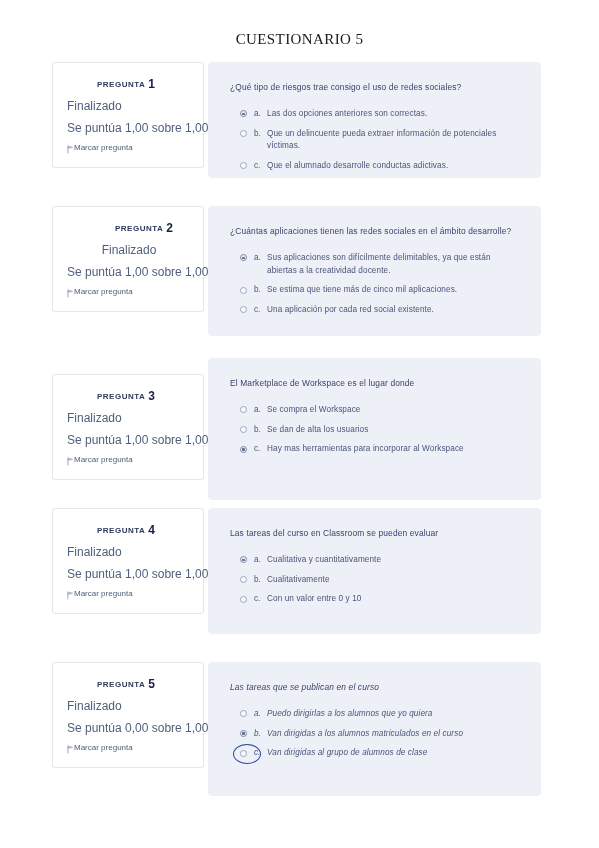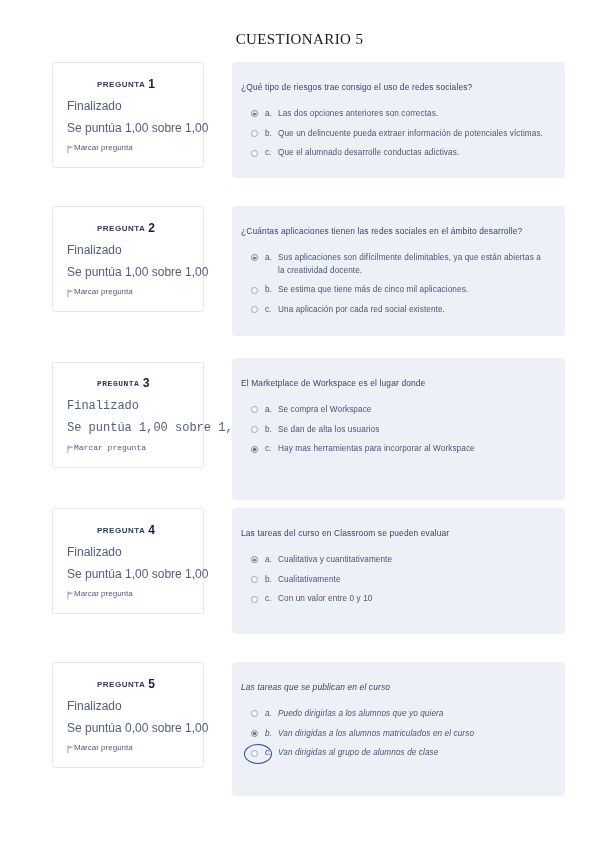--- a/index.html
+++ b/index.html
@@ -88,26 +88,26 @@
     width: 7px;
     height: 8px;
     flex: 0 0 auto;
     position: relative;
     top: 0px;
   }
 
   
   .ans-panel {
     position: absolute;
-    left: 232px;
+    left: 208px;
     width: 333px;
     background: #edf0f7;
     border-radius: 4px;
     box-sizing: border-box;
-    padding: 19px 22px 18px 9px;
+    padding: 19px 22px 18px 22px;
   }
   .q-text {
     font-size: 8.4px;
     line-height: 1.65;
     color: #39436b;
     margin: 0 0 13px 0;
     letter-spacing: 0.15px;
   }
   .opt-list {
     margin: 0;
@@ -211,21 +211,21 @@
             </li>
             <li class="opt">
               <span class="radio"></span>
               <span class="opt-letter">c.</span>
               <span class="opt-text">Que el alumnado desarrolle conductas adictivas.</span>
             </li>
           </ul>
         </div>
       </div>
       <div class="q-block" style="top: 206px;">
-        <div class="info-card" style="top: 0px;">
+        <div class="info-card" style="top: 0px; text-align: center;">
           <div class="info-head"><span>PREGUNTA</span><span class="qnum">2</span></div>
           <div class="info-line">Finalizado</div>
           <div class="info-line">Se puntúa 1,00 sobre 1,00</div>
           <div class="info-flag">
             <span class="flag-icon"><svg viewBox="0 0 8 10" width="7" height="9" aria-hidden="true">
                 <path d="M1 0.6 L1 9.4" stroke="#8892ab" stroke-width="0.9" fill="none"></path>
                 <path d="M1.6 0.9 L6.6 2.3 L1.6 3.9 Z" fill="#b9c0d2" stroke="#8892ab" stroke-width="0.5"></path>
               </svg></span>
             <span>Marcar pregunta</span>
           </div>
@@ -245,21 +245,21 @@
             </li>
             <li class="opt">
               <span class="radio"></span>
               <span class="opt-letter">c.</span>
               <span class="opt-text">Una aplicación por cada red social existente.</span>
             </li>
           </ul>
         </div>
       </div>
       <div class="q-block" style="top: 358px;">
-        <div class="info-card" style="top: 4px; font-family: Liberation Mono, monospace;">
+        <div class="info-card" style="top: 16px;">
           <div class="info-head"><span>PREGUNTA</span><span class="qnum">3</span></div>
           <div class="info-line">Finalizado</div>
           <div class="info-line">Se puntúa 1,00 sobre 1,00</div>
           <div class="info-flag">
             <span class="flag-icon"><svg viewBox="0 0 8 10" width="7" height="9" aria-hidden="true">
                 <path d="M1 0.6 L1 9.4" stroke="#8892ab" stroke-width="0.9" fill="none"></path>
                 <path d="M1.6 0.9 L6.6 2.3 L1.6 3.9 Z" fill="#b9c0d2" stroke="#8892ab" stroke-width="0.5"></path>
               </svg></span>
             <span>Marcar pregunta</span>
           </div>

